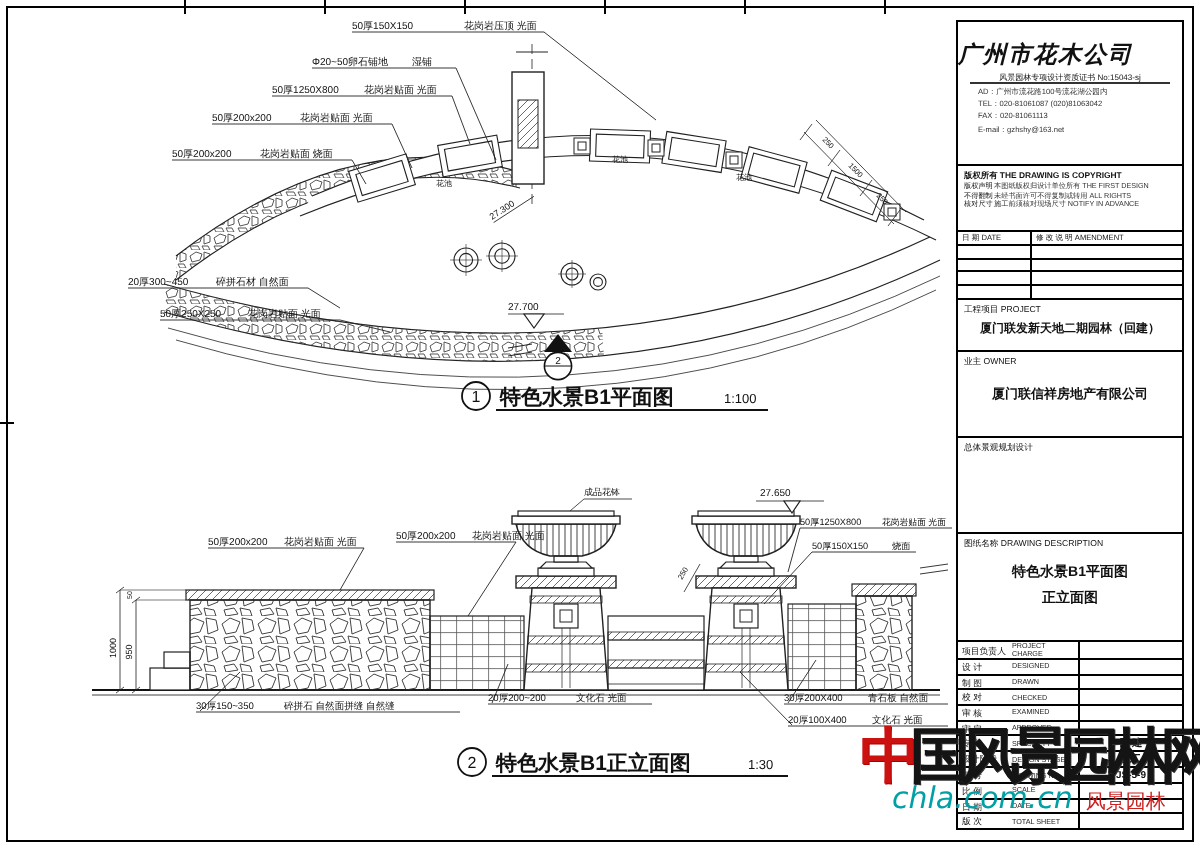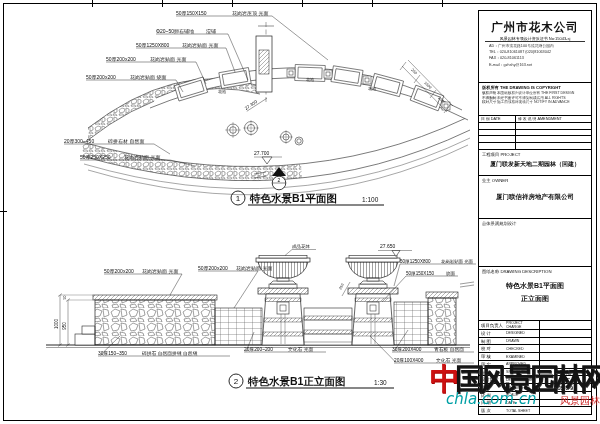--- a/index.html
+++ b/index.html
@@ -13,21 +13,21 @@
   .svg-defs{width:0;height:0;position:absolute;}
   .plan-svg{left:10px;top:8px;}
   .elev-svg{left:20px;top:238px;}
 
   
   .tb{position:absolute;top:10px;bottom:9px;right:8px;width:112px;border:1px solid #000;
       display:flex;flex-direction:column;background:#fff;}
   .tb-sec{border-bottom:1px solid #000;overflow:hidden;}
   .tb-logo{height:62px;padding-top:9px;}
   .tb-company{font-family:"Liberation Serif",serif;font-weight:bold;font-size:11.5px;
-              text-align:center;letter-spacing:1px;}
+              text-align:left;letter-spacing:1px;font-style:italic;}
   .tb-cert{font-size:4px;text-align:center;border-bottom:0.5px solid #333;margin:1px 6px 2px;}
   .tb-addr{font-size:3.8px;color:#333;margin:1.5px 0 0 10px;line-height:1.25;}
   .tb-copy{height:28px;padding:2px 3px;}
   .tb-copy-title{font-size:4.2px;font-weight:bold;margin-bottom:1px;}
   .tb-copy-row{display:flex;font-size:3.6px;line-height:1.3;}
   .tb-copy-row .l{width:15px;flex:none;color:#111;}
   .tb-copy-row .r{flex:1;color:#333;}
   .tb-rev{height:33px;display:flex;flex-direction:column;}
   .rv-row{flex:1;display:flex;border-bottom:0.5px solid #000;}
   .rv-row:last-child{border-bottom:none;}
@@ -53,21 +53,21 @@
   
   .wm{position:absolute;left:430px;top:362px;width:172px;z-index:30;pointer-events:none;}
   .wm-big{font-family:"DejaVu Serif",serif;font-weight:bold;font-size:30px;
           letter-spacing:-5px;line-height:34px;white-space:nowrap;
           text-shadow:0.5px 0.5px 0 #333;}
   .wm-big .c0{color:#cc1111;text-shadow:0.5px 0.5px 0 #a00;}
   .wm-big .cx{color:#141414;}
   .wm-line2{margin:-6px 0 0 16px;white-space:nowrap;}
   .wm-domain{font-family:"DejaVu Sans",sans-serif;font-style:italic;font-weight:normal;
              font-size:15px;color:#00a0a5;}
-  .wm-sealtext{font-family:"DejaVu Serif",serif;font-size:10px;color:#c22;margin-left:19px;}
+  .wm-sealtext{font-family:"DejaVu Serif",serif;font-size:10px;color:#c22;margin-left:2px;}
 </style>
 </head>
 <body>
 
 <div class="page">
   <div class="frame"></div>
   <div class="tick" style="left:92px"></div>
   <div class="tick" style="left:162px"></div>
   <div class="tick" style="left:232px"></div>
   <div class="tick" style="left:302px"></div>

